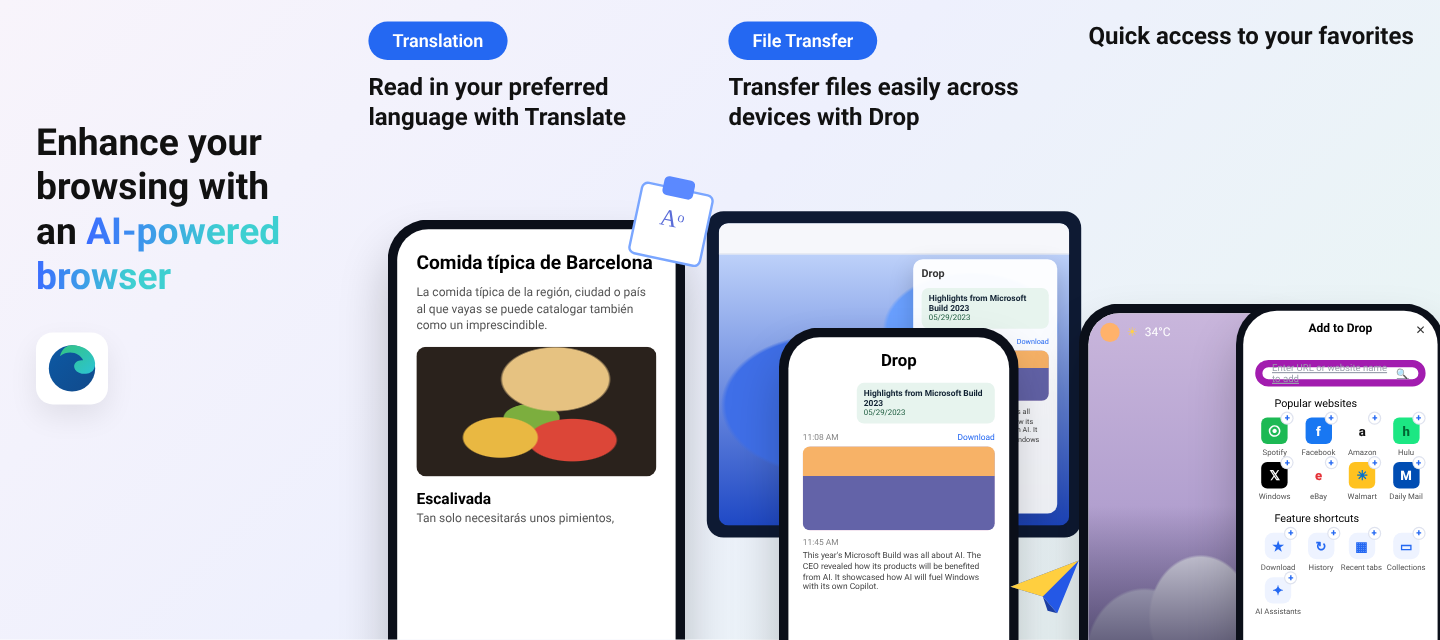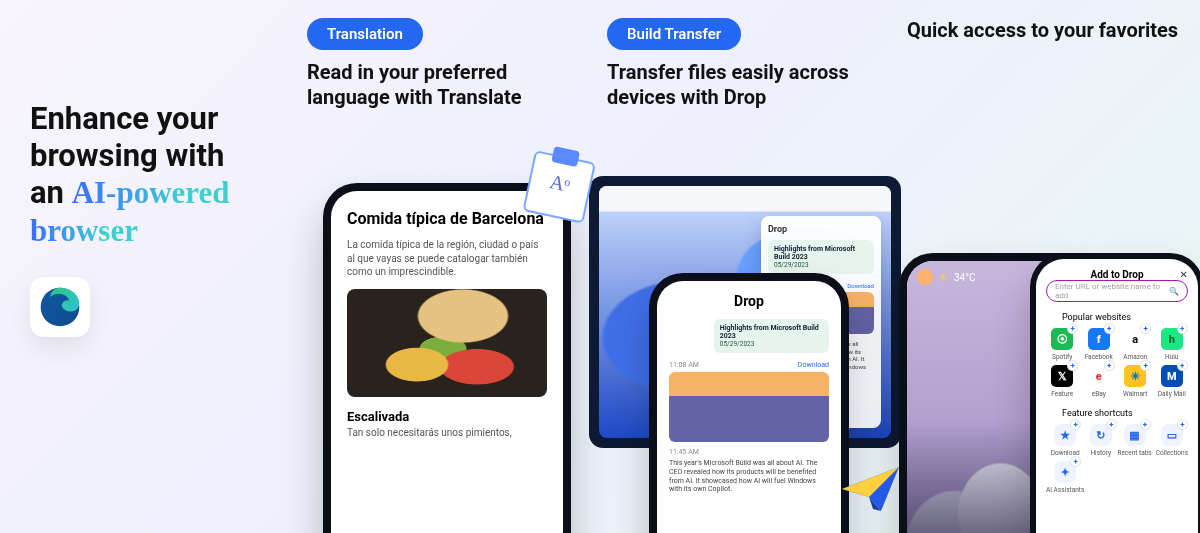--- a/index.html
+++ b/index.html
@@ -11,21 +11,21 @@
     display: flex;
   }
   .col { position: relative; height: 100%; }
   .col-intro { width: 295px; padding: 100px 20px 14px 30px; }
   .col-feat  { width: 300px; padding: 18px 12px 0 12px; }
 
   
   .intro-title { font-size: 31px; font-weight: 700; line-height: 1.2; color:#111; }
   .intro-title .grad {
     background: linear-gradient(90deg,#3b6cff 0%, #3ecfd1 70%);
-    -webkit-background-clip:text; background-clip:text; color:transparent;font-family:Liberation Serif, serif;
+    -webkit-background-clip:text; background-clip:text; color:transparent;
   }
   .edge-logo {
     width:60px; height:60px; margin-top:28px; background:#fff; border-radius:14px;
     display:flex; align-items:center; justify-content:center;
     box-shadow:0 10px 24px rgba(0,0,0,.08);
   }
   .edge-logo svg { width:42px; height:42px; }
 
   
   .pill {
@@ -114,22 +114,22 @@
   .status .av{width:16px;height:16px;border-radius:50%;background:#ffb26b;}
   .status .sun{color:#ffcf4a;}
 
   .p-phone2{
     right:-4px; bottom:-120px; width:174px; height:400px; padding:10px 10px; z-index:3;
     border-width:6px;
   }
   .p2-h{font-size:10px;font-weight:700;text-align:center;}
   .p2-x{position:absolute;top:10px;right:10px;font-size:10px;color:#333;}
   .p2-search{
-    margin-top:0;height:22px;border:1px solid #a21caf;border-radius:12px;
-    display:flex;align-items:center;padding:0 8px;font-size:8px;color:#9aa0ad;gap:4px;
+    margin-top:20px;height:22px;border:6px solid #a21caf;border-radius:12px;
+    display:flex;align-items:center;padding:0 8px;font-size:8px;color:#9aa0ad;gap:4px;text-decoration:underline;
   }
   .p2-search .mag{margin-left:auto;color:#333;}
   .sect{font-size:9px;font-weight:400;margin:10px 0 6px;padding-left:16px;}
   .grid4{display:grid;grid-template-columns:repeat(4,1fr);gap:4px;}
   .app{display:flex;flex-direction:column;align-items:center;gap:3px;}
   .app .ic{width:22px;height:22px;border-radius:7px;display:flex;align-items:center;justify-content:center;font-size:11px;font-weight:800;color:#fff;position:relative;}
   .app .ic.sq{border-radius:5px;}
   .app .plus{position:absolute;top:-4px;right:-4px;width:9px;height:9px;border-radius:50%;background:#fff;color:#2468f2;font-size:8px;line-height:9px;text-align:center;box-shadow:0 0 0 1px #dfe3ef;}
   .app .lbl{font-size:6.5px;color:#555;white-space:nowrap;}
   .grid-feat .ic{background:#eef3ff;color:#2468f2;}
@@ -176,21 +176,21 @@
     <div class="t-h">Comida típica de Barcelona</div>
     <div class="t-p">La comida típica de la región, ciudad o país al que vayas se puede catalogar también como un imprescindible.</div>
     <div class="food-img"></div>
     <div class="t-sub">Escalivada</div>
     <div class="t-p" style="margin-top:2px">Tan solo necesitarás unos pimientos,</div>
 
   </div>
 </div>
 
 <div class="col col-feat">
-  <span class="pill">Build Transfer</span>
+  <span class="pill">File Transfer</span>
   <div class="feat-title">Transfer files easily across devices with Drop</div>
 
   <div class="laptop">
     <div class="lap-screen">
       <div class="lap-chrome"></div>
       <div class="drop-panel">
         <div class="dp-title">Drop</div>
         <div class="chip">
           <b>Highlights from Microsoft Build 2023</b>
           <span>05/29/2023</span>
@@ -271,21 +271,21 @@
         <div class="app">
           <div class="ic sq" style="background:#fff;color:#111">a<span class="plus">+</span></div>
           <div class="lbl">Amazon</div>
         </div>
         <div class="app">
           <div class="ic sq" style="background:#1ce783;color:#063">h<span class="plus">+</span></div>
           <div class="lbl">Hulu</div>
         </div>
         <div class="app">
           <div class="ic sq" style="background:#000;color:#fff">𝕏<span class="plus">+</span></div>
-          <div class="lbl">Feature</div>
+          <div class="lbl">Windows</div>
         </div>
         <div class="app">
           <div class="ic sq" style="background:#fff;color:#e53238">e<span class="plus">+</span></div>
           <div class="lbl">eBay</div>
         </div>
         <div class="app">
           <div class="ic sq" style="background:#ffc220;color:#0071ce">✳<span class="plus">+</span></div>
           <div class="lbl">Walmart</div>
         </div>
         <div class="app">

